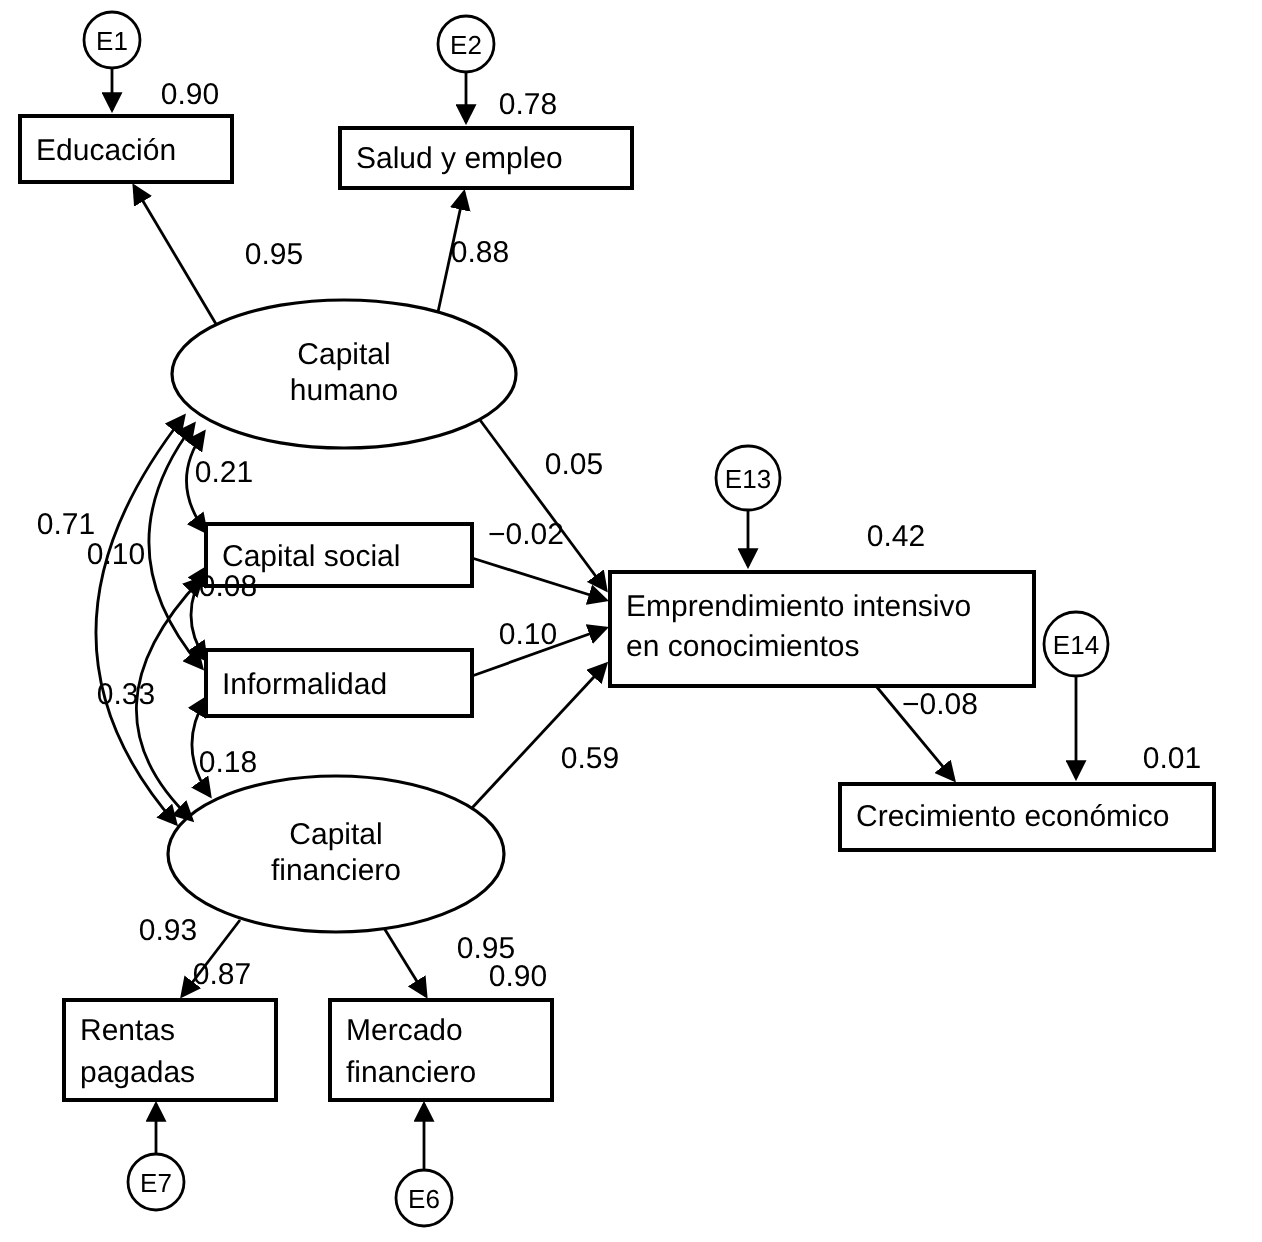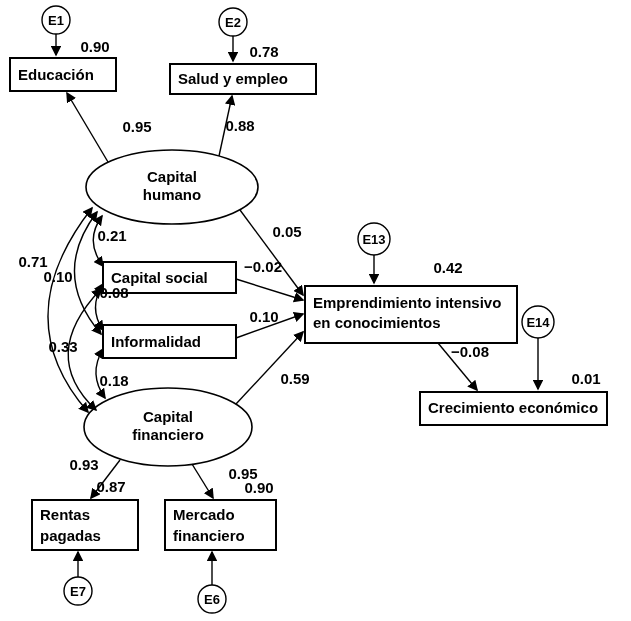--- a/index.html
+++ b/index.html
@@ -1,16 +1,16 @@
 <!DOCTYPE html>
 <html><head>
 <meta charset="utf-8">
 <style>
   html,body{margin:0;padding:0;background:#ffffff;}
-  .stage{width:631px;height:621px;background:#fff;position:relative;font-family:"Liberation Sans",sans-serif;font-weight:bold;}
+  .stage{width:631px;height:621px;background:#fff;position:relative;font-family:"Liberation Sans",sans-serif;}
   svg{display:block;}
   text{font-family:"Liberation Sans",sans-serif;fill:#000;}
   .node-label{font-size:15px;}
   .coef{font-size:15px;}
   .err-label{font-size:13px;}
   .shape{fill:#fff;stroke:#000;}
   .box{stroke-width:2;}
   .ell{stroke-width:1.6;}
   .err{stroke-width:1.4;}
   .link{stroke:#000;stroke-width:1.4;fill:none;}

